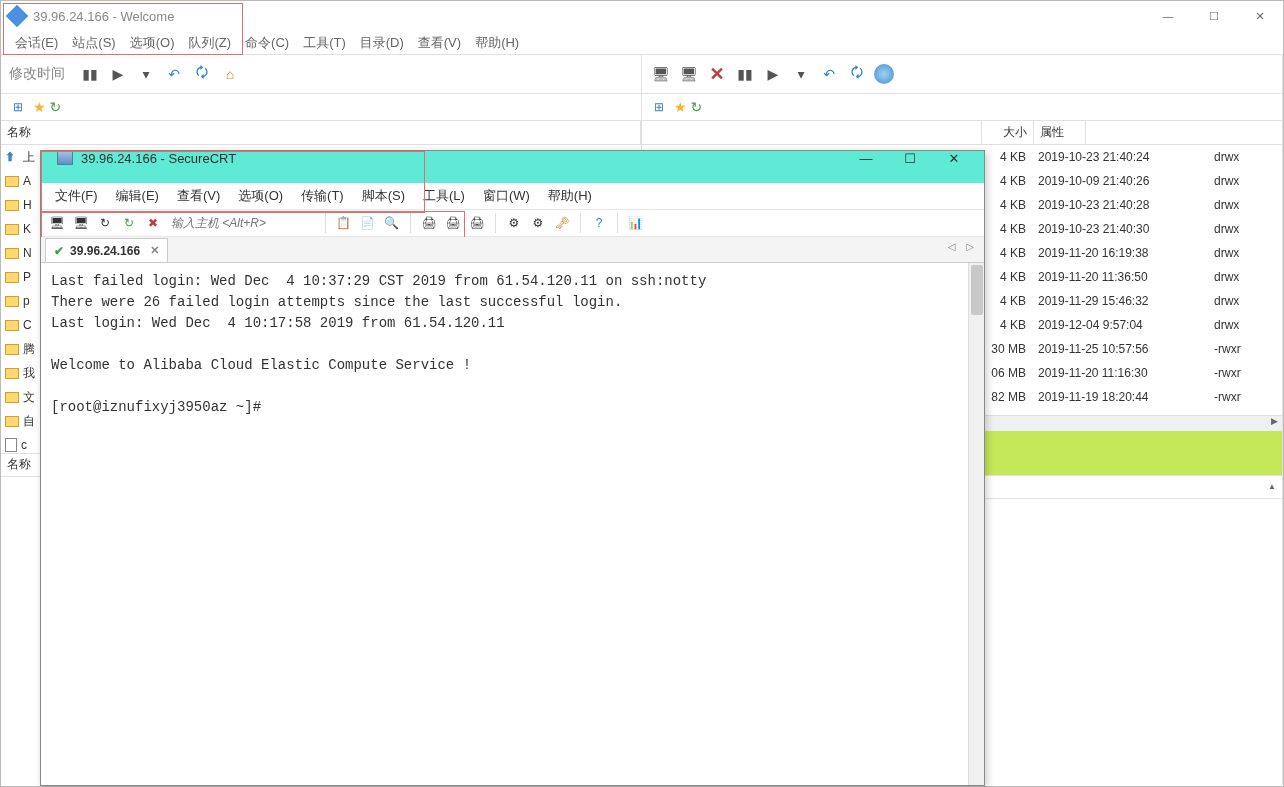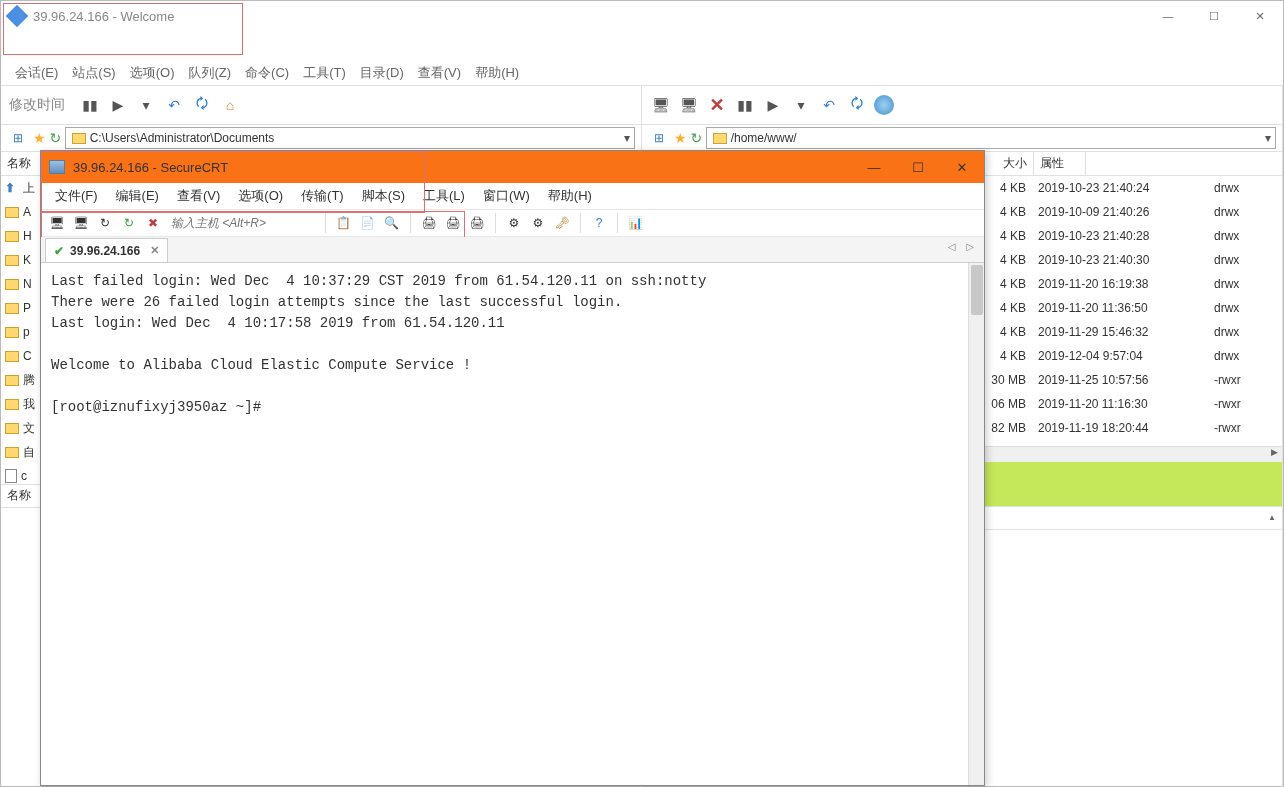--- a/index.html
+++ b/index.html
@@ -4,21 +4,21 @@
 <style>
 * { box-sizing: border-box; margin: 0; padding: 0; }
 body { font-family: "Microsoft YaHei", "Segoe UI", Tahoma, sans-serif; font-size: 12px; background: #fff; width: 1284px; height: 787px; overflow: hidden; position: relative; color: #333; }
 
 
 .flash-window { position: absolute; left: 0; top: 0; width: 1284px; height: 787px; background: #fff; border: 1px solid #bbb; }
 .flash-titlebar { height: 30px; display: flex; align-items: center; padding: 0 8px; color: #888; font-size: 13px; }
 .flash-titlebar .logo { width: 16px; height: 16px; background: #4a8fe0; transform: rotate(45deg); margin-right: 8px; }
 .flash-titlebar-controls { position: absolute; right: 0; top: 0; display: flex; }
 .flash-titlebar-controls div { width: 46px; height: 30px; text-align: center; line-height: 30px; color: #666; font-size: 11px; }
-.flash-menubar { height: 24px; display: flex; padding: 0 8px; color: #666; font-size: 13px; gap: 2px; border-bottom: 1px solid #e0e0e0; margin-top: 31px; }
+.flash-menubar { height: 24px; display: flex; align-items: center; padding: 0 8px; color: #666; font-size: 13px; gap: 2px; border-bottom: 1px solid #e0e0e0; }
 .flash-menubar span { padding: 2px 6px; }
 .red-box1 { position: absolute; left: 2px; top: 2px; width: 240px; height: 52px; border: 1px solid #e07070; pointer-events: none; z-index: 50; }
 
 .flash-toolbar-row { height: 38px; display: flex; }
 .flash-toolbar-half { flex: 1; display: flex; align-items: center; padding: 0 8px; gap: 6px; border-right: 1px solid #e0e0e0; }
 .tb-label { color: #888; font-size: 14px; margin-right: 8px; }
 .tb-icon { width: 22px; height: 22px; display: inline-flex; align-items: center; justify-content: center; font-size: 14px; color: #555; }
 .tb-refresh { color: #3080d0; }
 .tb-home { color: #d08030; }
 .tb-play { color: #555; }
@@ -52,21 +52,21 @@
 .summary-bar { height: 22px; background: #c5e85a; padding-left: 4px; display: flex; align-items: center; font-size: 12px; }
 .summary-bar2 { height: 22px; background: #c5e85a; padding-left: 4px; display: flex; align-items: center; font-size: 12px; }
 
 .transfer-header { height: 24px; border-top: 1px solid #e0e0e0; border-bottom: 1px solid #e0e0e0; display: flex; align-items: center; padding-left: 6px; position: relative; }
 .transfer-header::after { content: "▲"; position: absolute; right: 6px; font-size: 8px; color: #666; }
 .transfer-body { flex: 1; padding: 8px; font-size: 12px; color: #333; line-height: 2; }
 .transfer-body .speed { color: #444; }
 
 
 .crt-window { position: absolute; left: 40px; top: 150px; width: 945px; height: 636px; background: #fff; border: 1px solid #888; box-shadow: 2px 2px 8px rgba(0,0,0,0.2); z-index: 100; display: flex; flex-direction: column; }
-.crt-titlebar { height: 32px; display: flex; align-items: center; padding: 0 8px; background: #f97316; }
+.crt-titlebar { height: 32px; display: flex; align-items: flex-start; padding: 0 16px; background: #5eead4; }
 .crt-titlebar .crt-logo { width: 16px; height: 14px; background: linear-gradient(#a0c0e0,#6090c0); margin-right: 8px; border: 1px solid #5080a0; }
 .crt-title { font-size: 13px; color: #333; }
 .crt-win-controls { margin-left: auto; display: flex; gap: 16px; font-size: 13px; color: #333; }
 .crt-win-controls div { width: 28px; text-align: center; cursor: default; }
 .crt-menubar { height: 26px; display: flex; align-items: center; padding: 0 6px; gap: 2px; font-size: 13px; color: #333; }
 .crt-menubar span { padding: 2px 8px; }
 .crt-toolbar { height: 28px; display: flex; align-items: center; padding: 0 6px; gap: 4px; border-top: 1px solid #e8e8e8; border-bottom: 1px solid #e8e8e8; }
 .crt-tb-icon { width: 20px; height: 20px; display: inline-flex; align-items: center; justify-content: center; font-size: 12px; }
 .crt-host-input { width: 150px; height: 20px; border: none; color: #999; font-style: italic; font-size: 12px; padding: 0 4px; }
 .crt-sep { width: 1px; height: 20px; background: #ddd; margin: 0 4px; }
@@ -132,33 +132,25 @@
       <span class="tb-icon tb-refresh">🗘</span>
       <span class="tb-globe"></span>
     </div>
   </div>
 
   <div class="flash-path-row">
     <div class="flash-path-half">
       <span class="tb-icon" style="font-size:12px;color:#4080c0;">⊞</span>
       <span class="star-icon">★</span>
       <span class="reload-icon">↻</span>
-      <div class="path-input">
-        <span class="folder-mini"></span>&nbsp;
-        <span>C:\Users\Administrator\Documents</span>
-      </div>
     </div>
     <div class="flash-path-half">
       <span class="tb-icon" style="font-size:12px;color:#4080c0;">⊞</span>
       <span class="star-icon">★</span>
       <span class="reload-icon">↻</span>
-      <div class="path-input">
-        <span class="folder-mini"></span>&nbsp;
-        <span>/home/www/</span>
-      </div>
     </div>
   </div>
 
   <div class="flash-body">
 
     <div class="flash-pane">
       <div class="pane-header">
         <div class="col" style="flex:1">名称</div>
       </div>
       <div class="pane-list">

